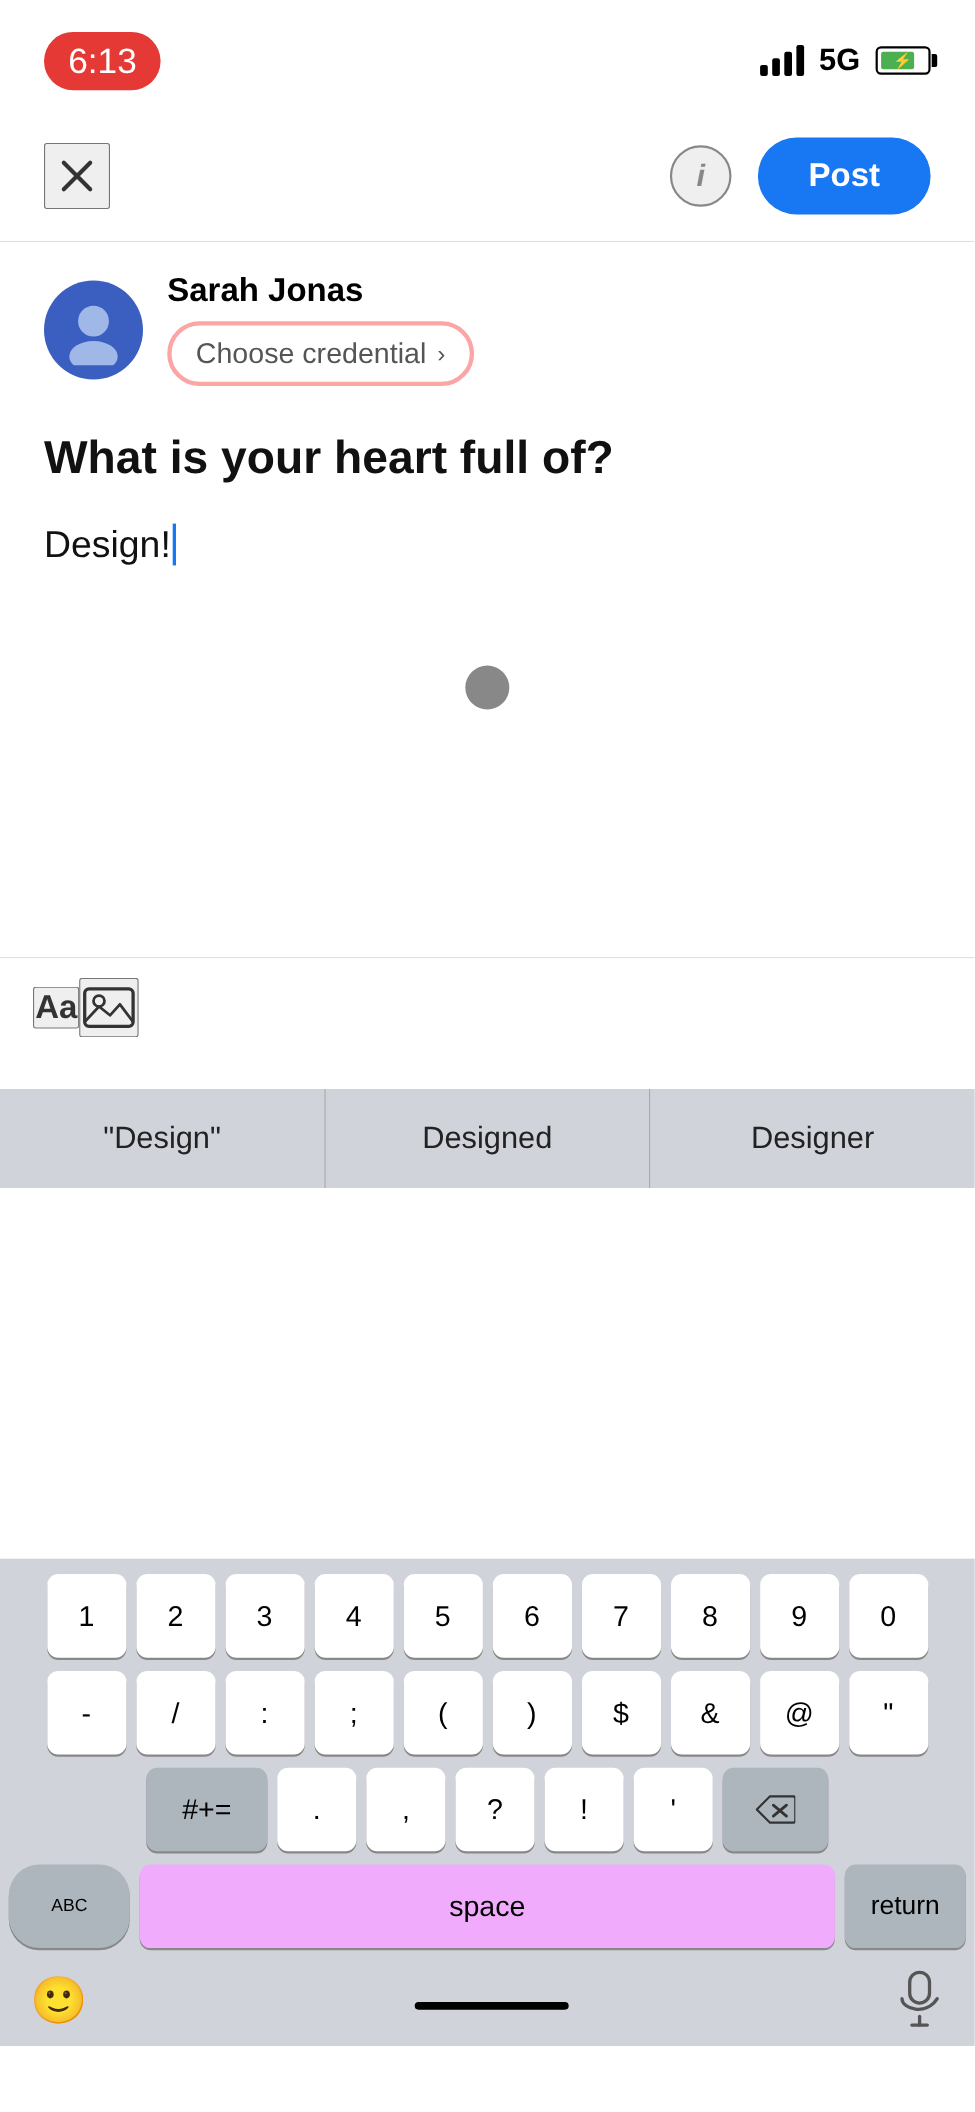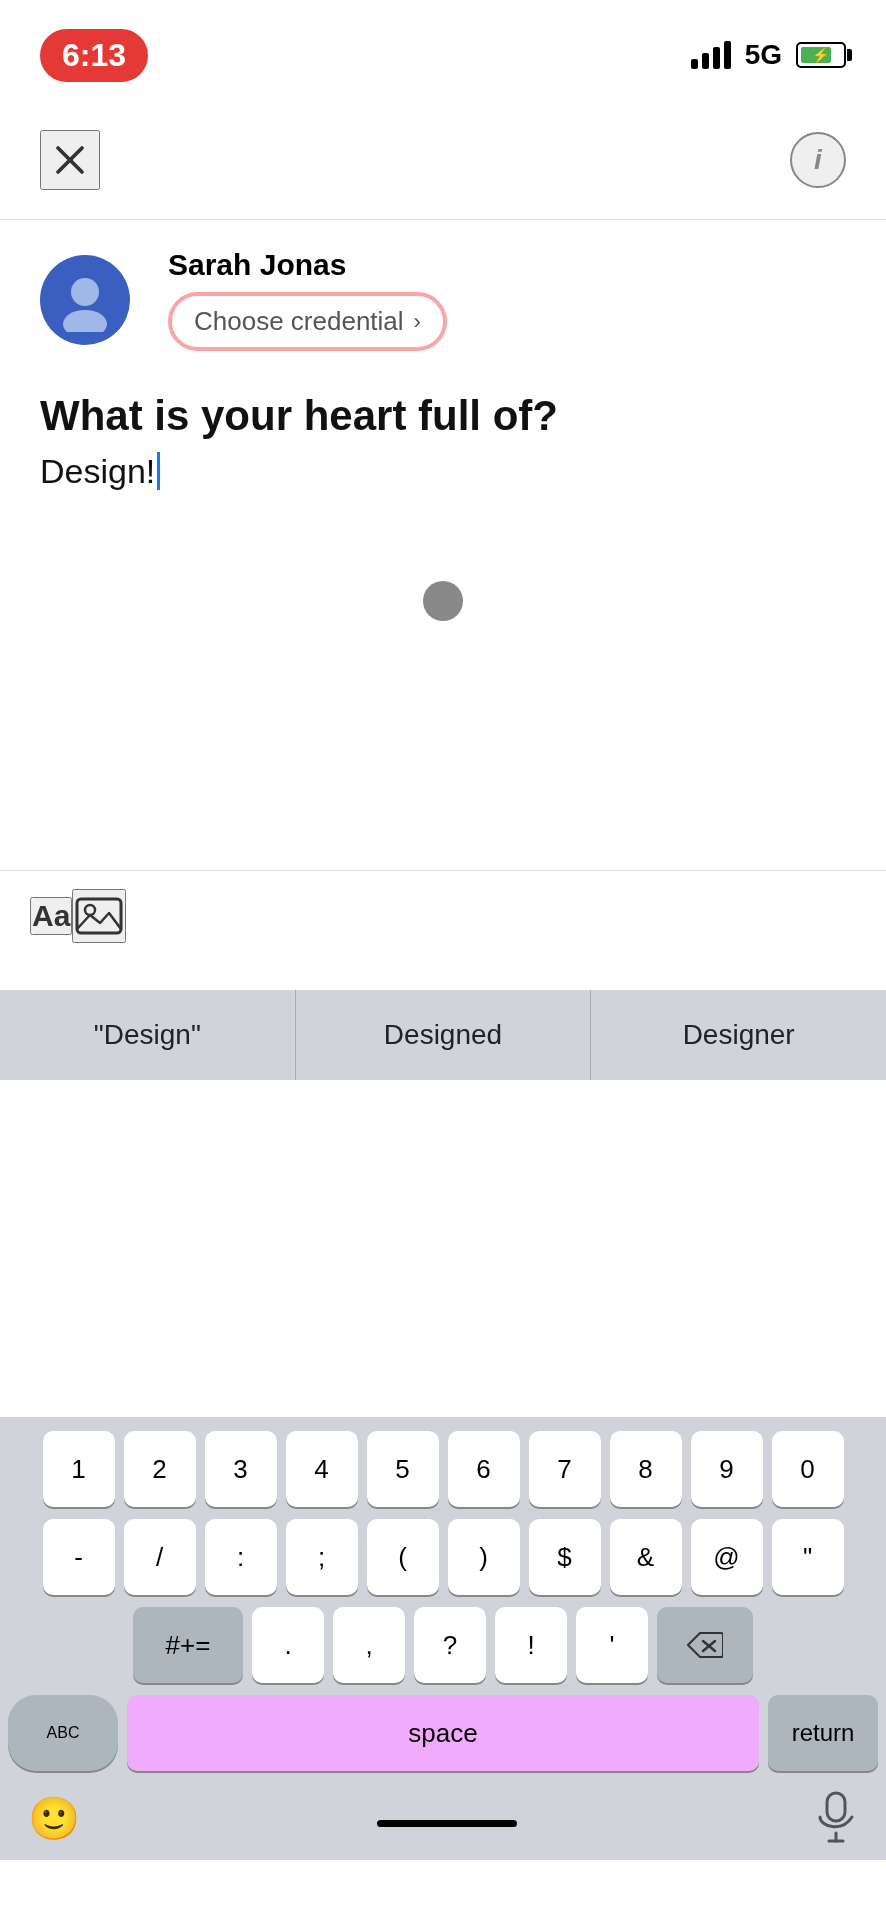--- a/index.html
+++ b/index.html
@@ -18,21 +18,21 @@
       background: #fff;
       display: flex;
       align-items: center;
       justify-content: space-between;
       padding: 20px 40px 10px 40px;
     }
     .status-time {
       background: #e53935;
       color: #fff;
       font-size: 32px;
-      font-weight: 700;
+      font-weight: 400;
       padding: 8px 22px;
       border-radius: 30px;
     }
     .status-right {
       display: flex;
       align-items: center;
       gap: 14px;
     }
     .signal-bars {
       display: flex;
@@ -170,21 +170,20 @@
       overflow: hidden;
     }
     .avatar svg {
       width: 64px;
       height: 64px;
     }
     .user-info {
       display: flex;
       flex-direction: column;
       gap: 10px;
-      margin-left: 16px;
     }
     .user-name {
       font-size: 30px;
       font-weight: 700;
       color: #000;
     }
     .credential-btn {
       background: #fff;
       border: 4px solid #fca5a5;
       border-radius: 30px;
@@ -203,20 +202,21 @@
 
     
     .post-content {
       padding: 20px 40px;
     }
     .post-prompt {
       font-size: 42px;
       font-weight: 800;
       color: #111;
       line-height: 1.2;
+      margin-bottom: 24px;
     }
     .post-input-area {
       font-size: 34px;
       color: #111;
       min-height: 60px;
       position: relative;
       display: flex;
       align-items: center;
     }
     .cursor {
@@ -378,20 +378,21 @@
   <button class="close-btn">
     <svg class="close-icon-svg" viewBox="0 0 24 24" fill="none" xmlns="http://www.w3.org/2000/svg">
       <line x1="4" y1="4" x2="20" y2="20" stroke="#333" stroke-width="2.5" stroke-linecap="round"></line>
       <line x1="20" y1="4" x2="4" y2="20" stroke="#333" stroke-width="2.5" stroke-linecap="round"></line>
     </svg>
   </button>
   <div class="nav-right">
     <button class="info-btn">
       <span>i</span>
     </button>
+    <button class="post-btn">Post</button>
   </div>
 </div>
 
 <div class="user-section">
   <div class="avatar">
     <svg viewBox="0 0 64 64" xmlns="http://www.w3.org/2000/svg">
       <circle cx="32" cy="24" r="14" fill="#a0b8e8"></circle>
       <ellipse cx="32" cy="56" rx="22" ry="14" fill="#a0b8e8"></ellipse>
     </svg>
   </div>

